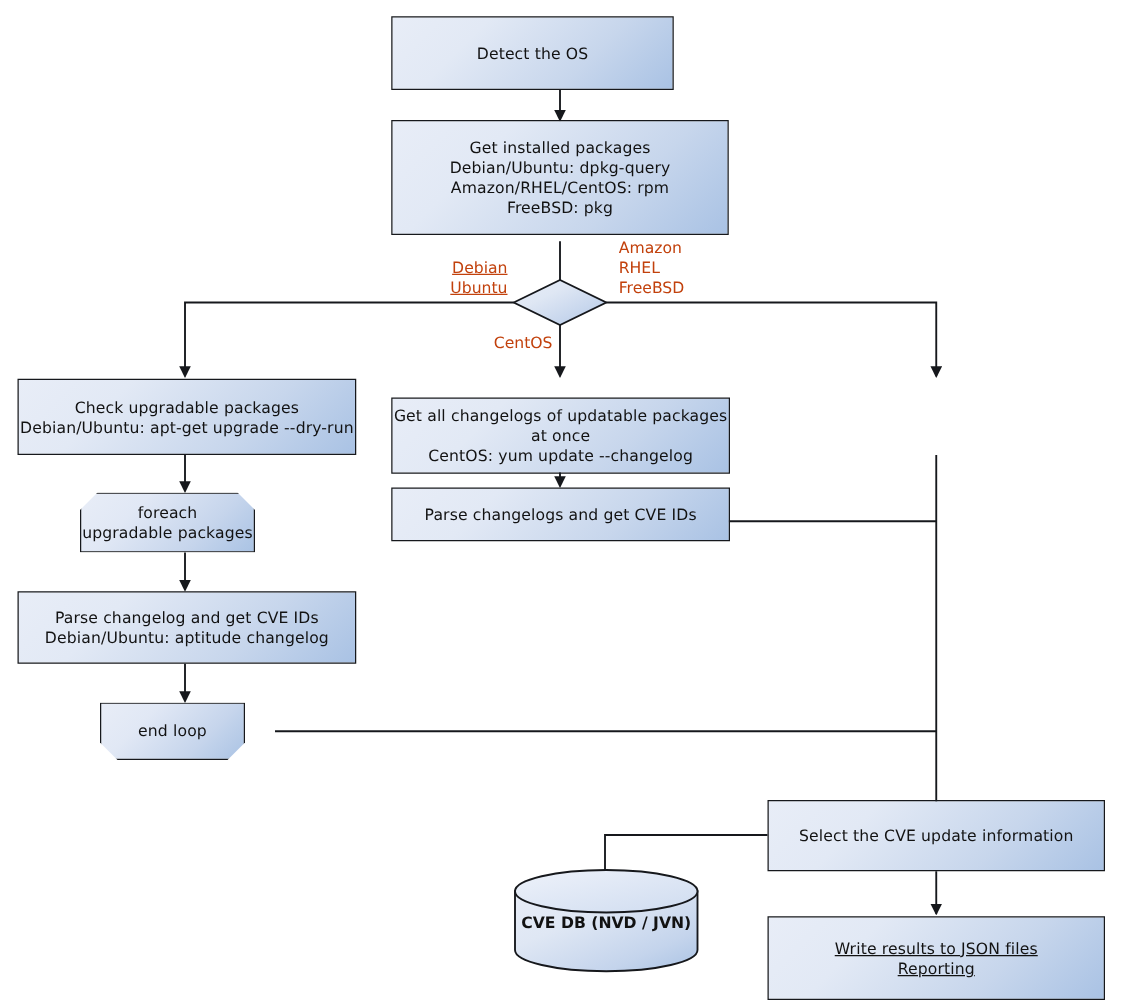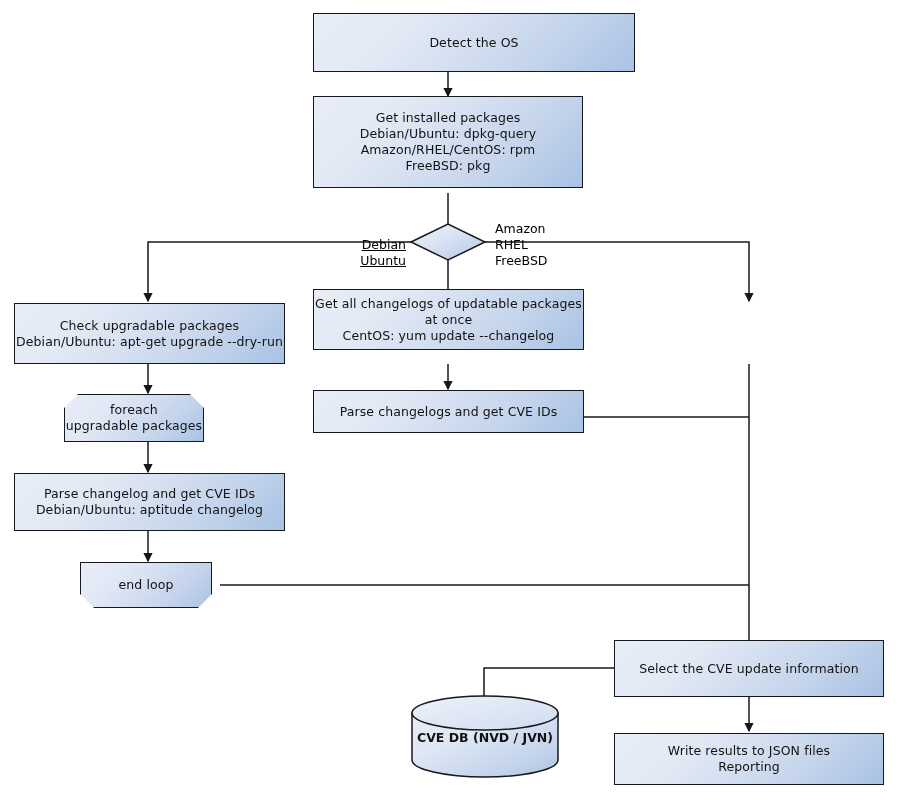--- a/index.html
+++ b/index.html
@@ -60,26 +60,25 @@
     align-items: center;
     justify-content: center;
     text-align: center;
     color: #121212;
     font-size: 12.5px;
     line-height: 16px;
     font-weight: bold;
   }
   .edge-label {
     position: absolute;
-    color: #000000;
+    color: #c2410c;
     font-size: 12.5px;
     line-height: 16px;
     text-align: center;
     white-space: pre-line;
-    margin-top: 31px;
   }
   .el-left  { text-align: right; }
   .el-right { text-align: left; }
 </style>
 </head>
 <body>
 
 <div id="canvas">
 
   <svg id="edges" width="898" height="803" viewBox="0 0 898 803">
@@ -125,21 +124,21 @@
 
       <path d="M 749 697 L 749 731" marker-end="url(#arrow)"></path>
 
       <path d="M 411 242 L 448 224 L 485 242 L 448 260 Z" fill="url(#dbgrad)"></path>
 
       <path d="M 412 713 L 412 760 A 73 17 0 0 0 558 760 L 558 713 Z" fill="url(#dbgrad)"></path>
       <ellipse cx="485" cy="713" rx="73" ry="17" fill="url(#dbtopgrad)"></ellipse>
     </g>
   </svg>
 
-  <div class="node boxshape" style="left:313px; top:13px; width:322px; height:59px;">
+  <div class="node boxshape" style="left:313px; top:13px; width:226px; height:59px;">
     <span>Detect the OS</span>
   </div>
 
   <div class="node boxshape" style="left:313px; top:96px; width:270px; height:92px;">
     <span>Get installed packages
 Debian/Ubuntu: dpkg-query
 Amazon/RHEL/CentOS: rpm
 FreeBSD: pkg</span>
   </div>
 
@@ -150,48 +149,48 @@
 RHEL
 FreeBSD</div>
 
   <div class="edge-label" style="left:358px; top:266px; width:84px; text-align:right;">CentOS</div>
 
   <div class="node boxshape" style="left:14px; top:303px; width:271px; height:61px;">
     <span>Check upgradable packages
 Debian/Ubuntu: apt-get upgrade --dry-run</span>
   </div>
 
-  <div class="node boxshape" style="left:313px; top:289px; width:271px; height:61px;">
+  <div class="node boxshape" style="left:313px; top:318px; width:271px; height:61px;">
     <span>Get all changelogs of updatable packages at once
 CentOS: yum update --changelog</span>
   </div>
 
 
   <div class="node loopstart" style="left:64px; top:394px; width:140px; height:48px;">
     <span>foreach
 upgradable  packages</span>
   </div>
 
   <div class="node boxshape" style="left:313px; top:390px; width:271px; height:43px;">
     <span>Parse changelogs and get CVE IDs</span>
   </div>
 
   <div class="node boxshape" style="left:14px; top:473px; width:271px; height:58px;">
     <span>Parse changelog and get  CVE IDs
 Debian/Ubuntu: aptitude changelog</span>
   </div>
 
-  <div class="node loopend" style="left:80px; top:562px; width:132px; height:46px;">
+  <div class="node loopend" style="left:80px; top:562px; width:116px; height:46px;">
     <span>end loop</span>
   </div>
 
   <div class="node boxshape" style="left:614px; top:640px; width:270px; height:57px;">
     <span>Select the CVE update information</span>
   </div>
 
   <div class="db-label" style="left:412px; top:713px; width:146px; height:50px;">CVE DB (NVD / JVN)</div>
 
-  <div class="node boxshape" style="left:614px; top:733px; width:270px; height:52px;">
+  <div class="node boxshape" style="left:614px; top:733px; width:270px; height:67px;text-decoration:underline;">
     <span>Write results to JSON files
 Reporting</span>
   </div>
 
 </div>
 
 </body></html>

